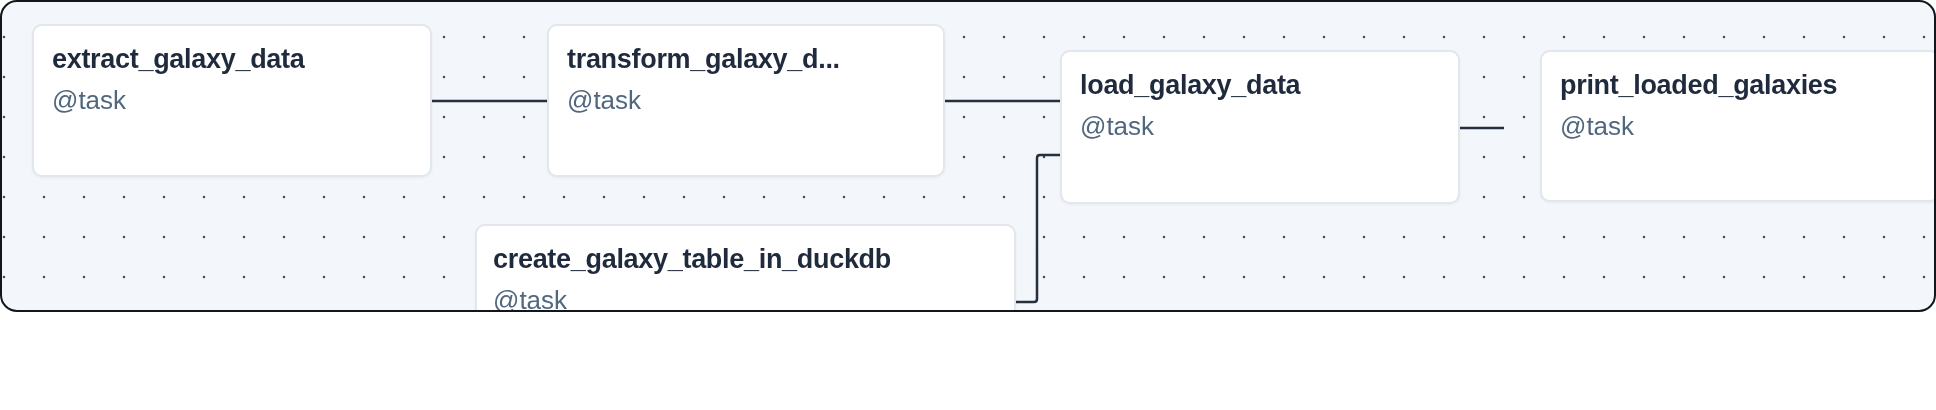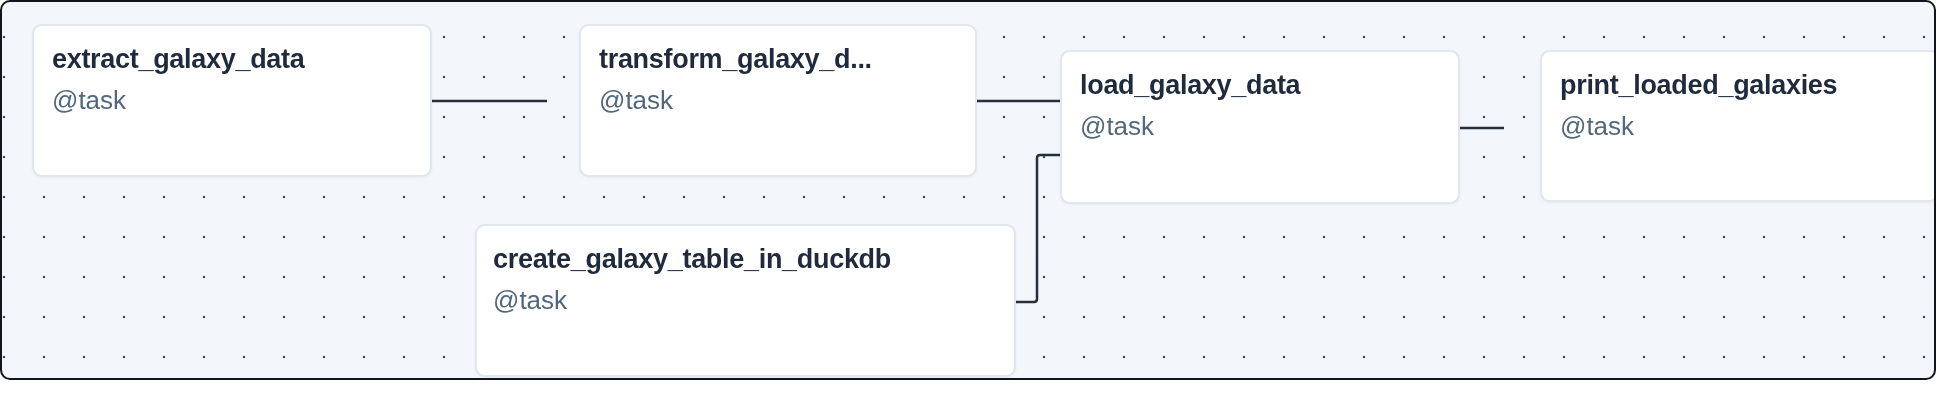--- a/index.html
+++ b/index.html
@@ -8,24 +8,24 @@
     --dot:#3f4a5c;
     --edge:#252f3e;
     --node-bg:#ffffff;
     --node-border:#e2e7ee;
     --title:#1f2a3c;
     --subtitle:#51677e;
   }
   html,body{margin:0;padding:0;background:#fff;font-family:"Liberation Sans",sans-serif;}
   .canvas{
     position:relative;
-    width:1936px;height:380px;
+    width:1936px;height:312px;
     box-sizing:border-box;
     border:2px solid var(--frame);
-    border-radius:10px;
+    border-radius:17px;
     background-color:var(--canvas-bg);
     background-image:radial-gradient(circle, var(--dot) 1.4px, transparent 1.6px);
     background-size:40px 40px;
     background-position:22px 15px;
     overflow:hidden;
   }
   svg.edge-layer{
     position:absolute;left:0;top:0;width:1936px;height:410px;
     pointer-events:none;
   }
@@ -68,21 +68,21 @@
       <path class="edge" d="M 430 99 H 545"></path>
       <path class="edge" d="M 943 99 H 1058"></path>
       <path class="edge" d="M 1457 126 H 1502"></path>
       <path class="edge" d="M 1014 300 H 1032 Q 1035 300 1035 297 V 156 Q 1035 153 1038 153 H 1058"></path>
     </svg>
   <div id="node-layer">
       <div class="task-node" style="left: 30px; top: 22px; width: 400px; height: 153px;">
         <div class="node-title">extract_galaxy_data</div>
         <div class="node-subtitle">@task</div>
       </div>
-      <div class="task-node" style="left: 545px; top: 22px; width: 398px; height: 153px; margin-left: 32px;">
+      <div class="task-node" style="left: 545px; top: 22px; width: 398px; height: 153px;">
         <div class="node-title">transform_galaxy_d...</div>
         <div class="node-subtitle">@task</div>
       </div>
       <div class="task-node" style="left: 1058px; top: 48px; width: 400px; height: 154px;">
         <div class="node-title">load_galaxy_data</div>
         <div class="node-subtitle">@task</div>
       </div>
       <div class="task-node" style="left: 1502px; top: 48px; width: 400px; height: 152px; margin-left: 36px;">
         <div class="node-title">print_loaded_galaxies</div>
         <div class="node-subtitle">@task</div>

